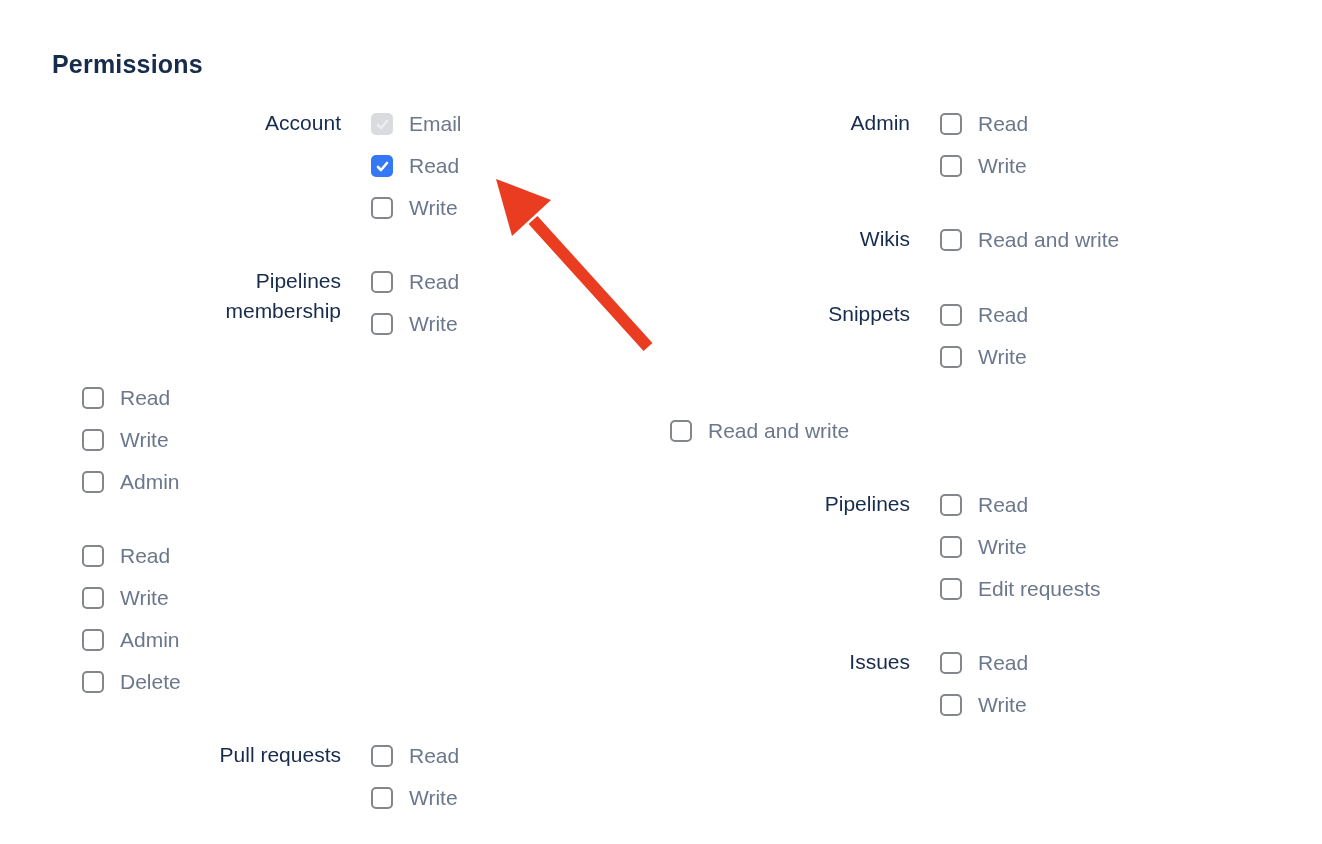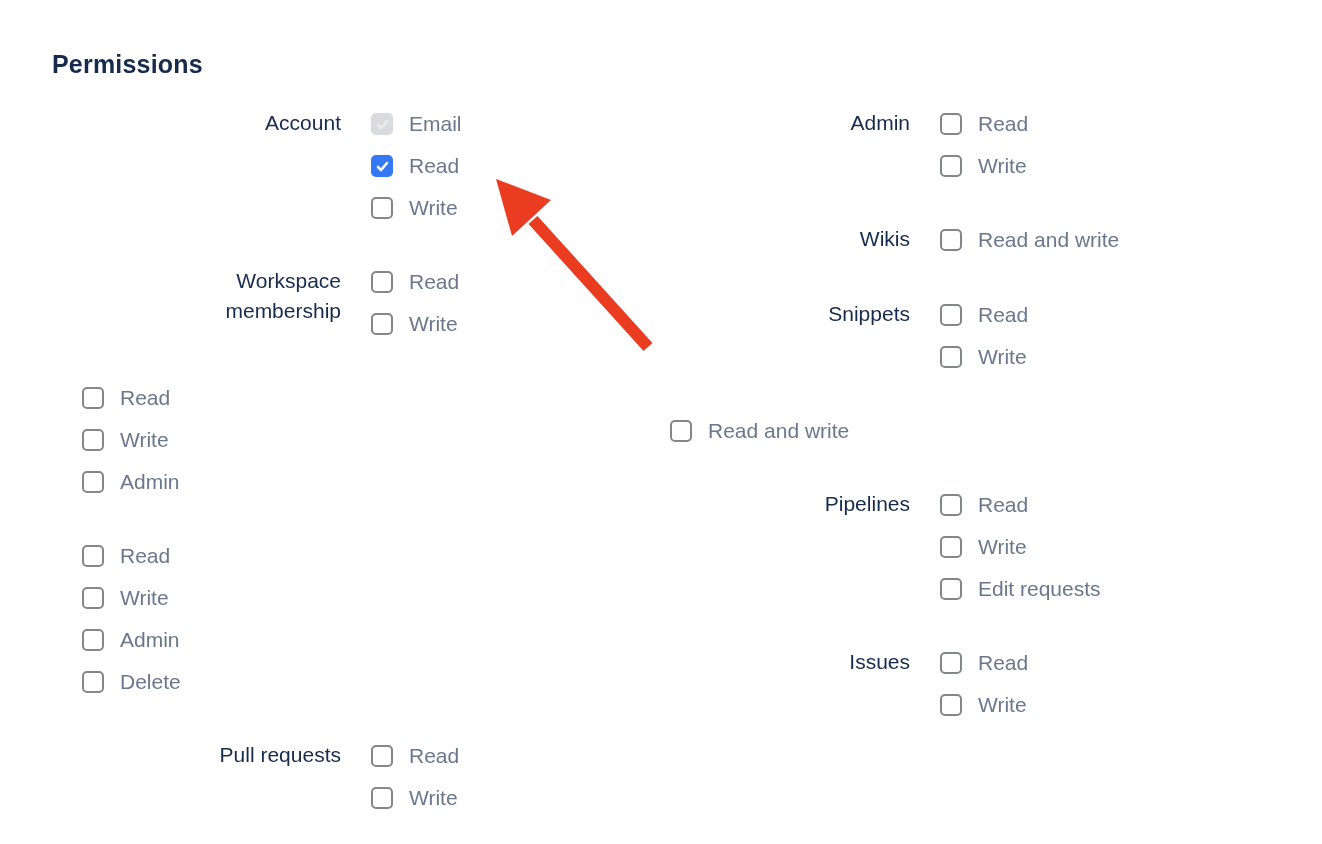--- a/index.html
+++ b/index.html
@@ -83,21 +83,21 @@
             </span>
             <span class="option-label">Read</span>
           </label>
           <label class="option-row">
             <span class="checkbox"></span>
             <span class="option-label">Write</span>
           </label>
         </div>
       </div>
       <div class="group">
-        <div class="group-label">Workspace membership</div>
+        <div class="group-label">Pipelines membership</div>
         <div class="options">
           <label class="option-row">
             <span class="checkbox"></span>
             <span class="option-label">Read</span>
           </label>
           <label class="option-row">
             <span class="checkbox"></span>
             <span class="option-label">Write</span>
           </label>
         </div>

